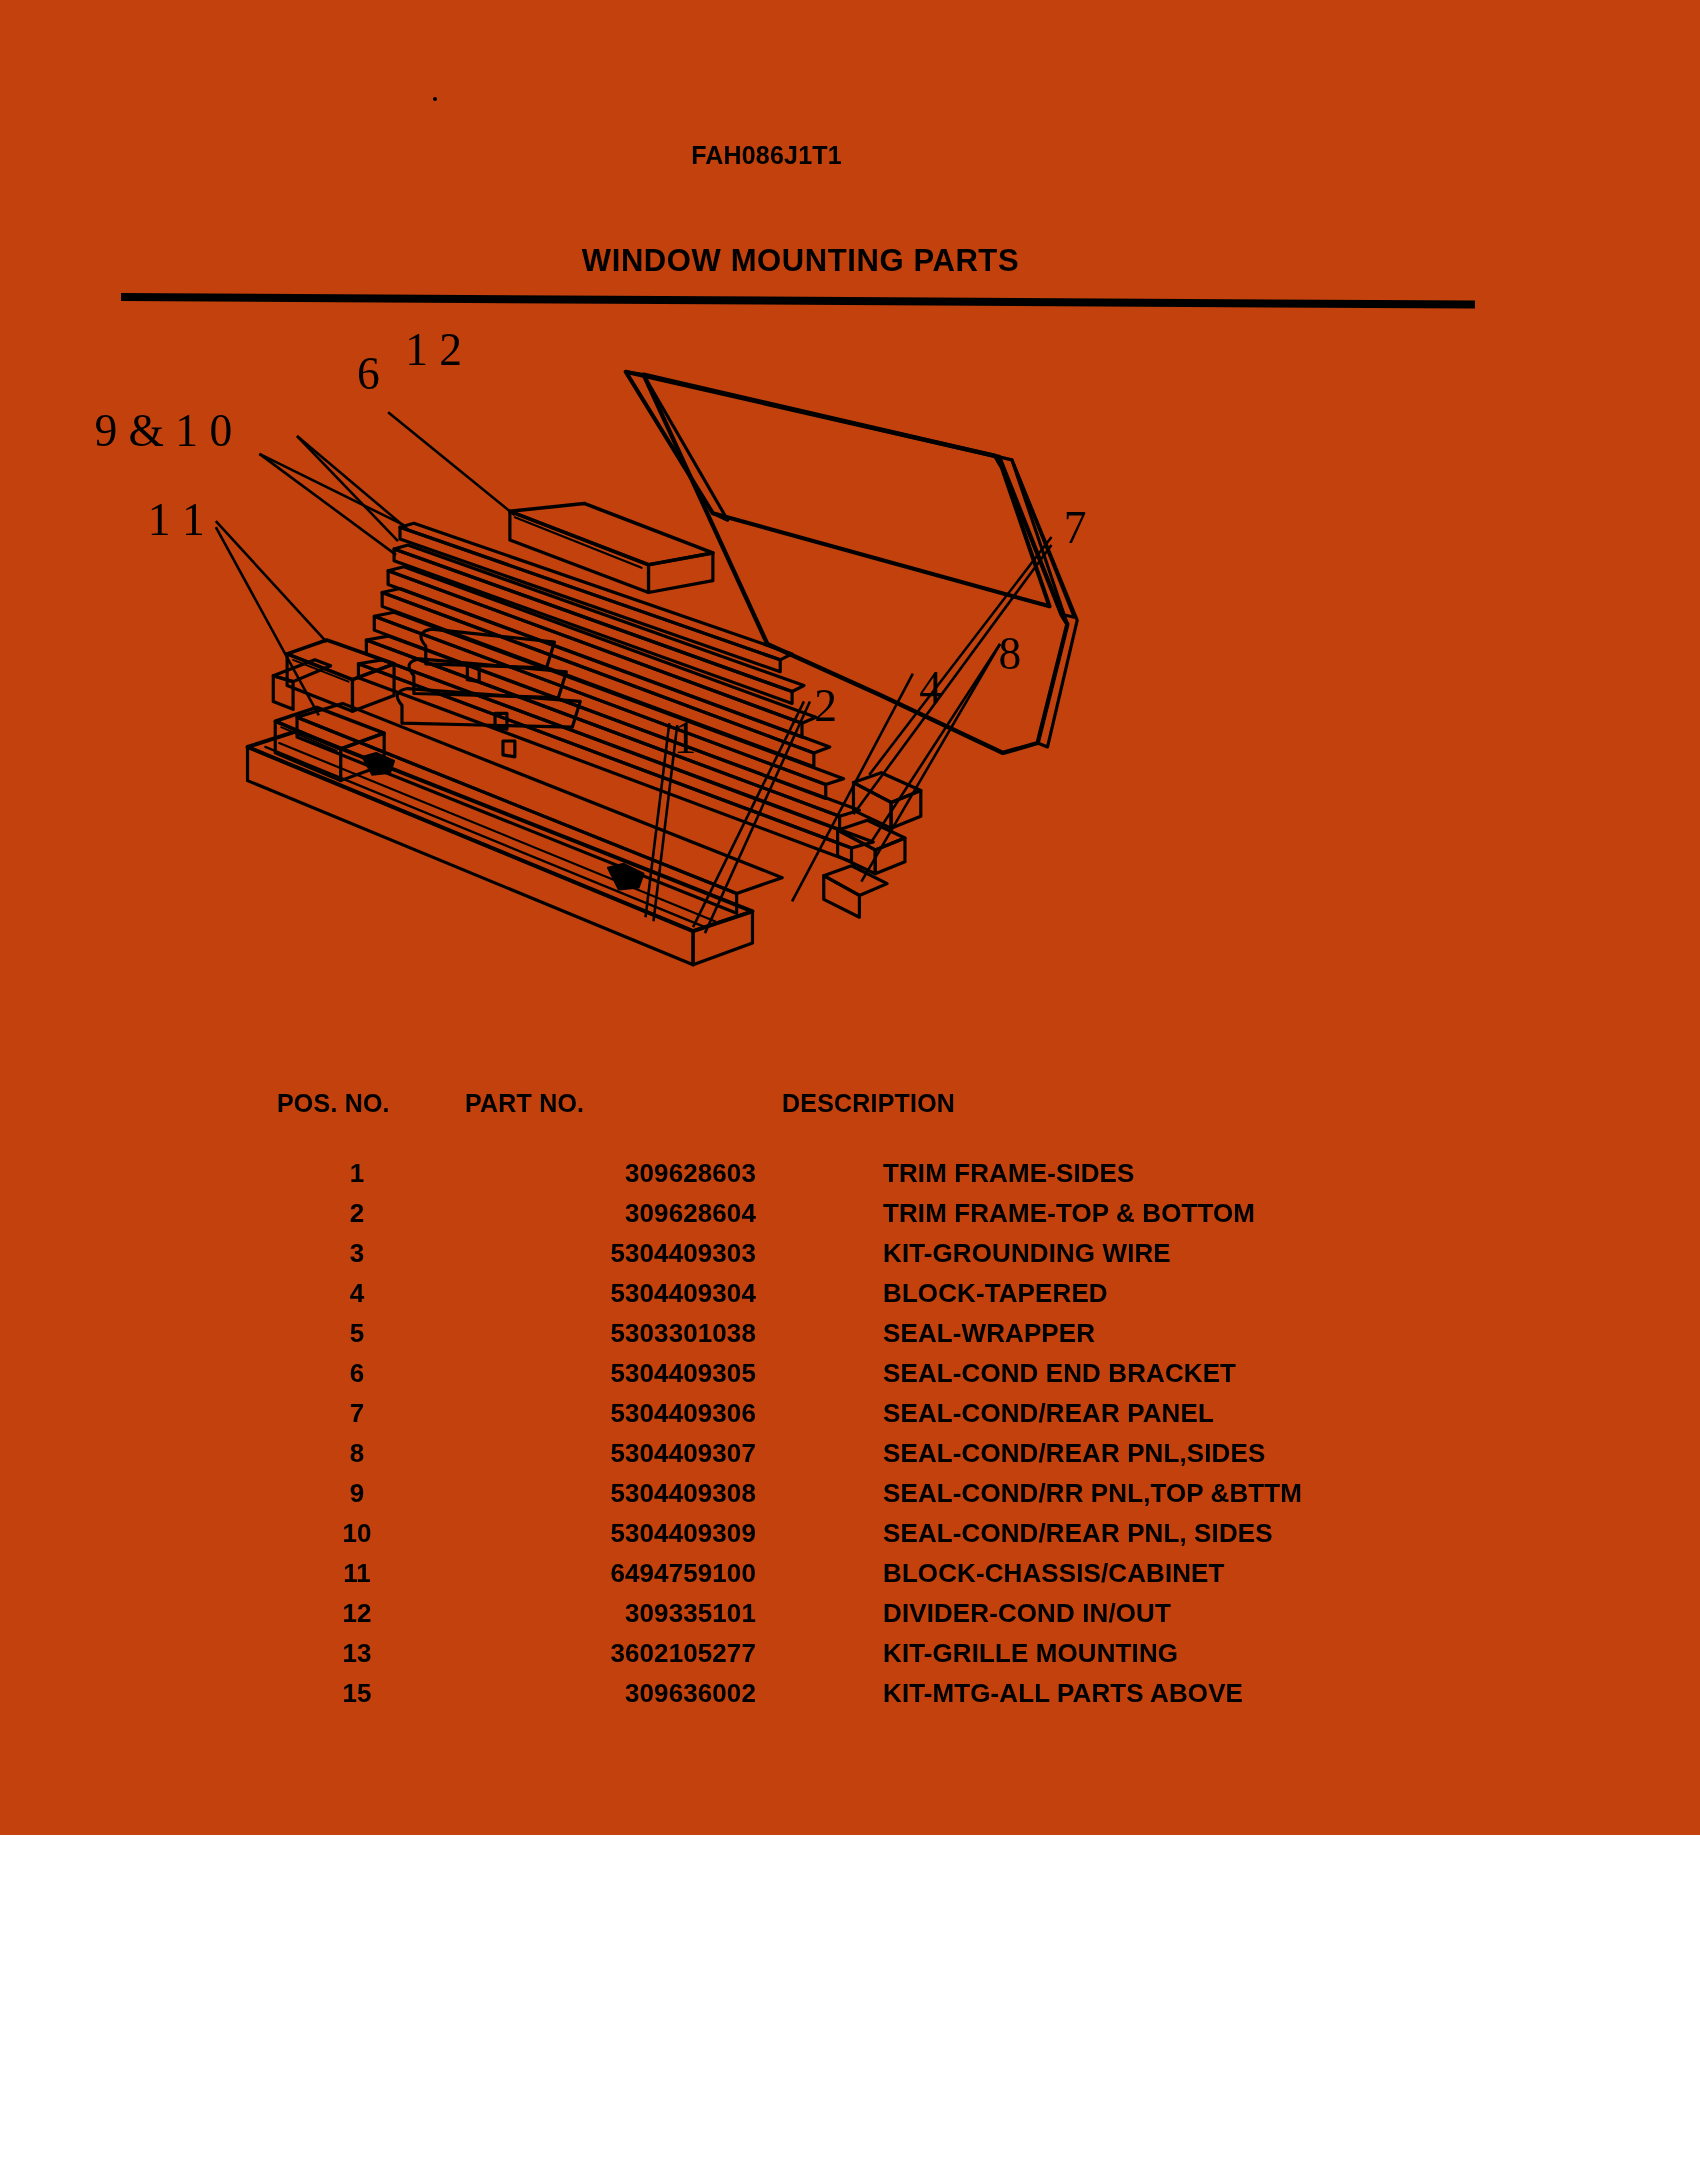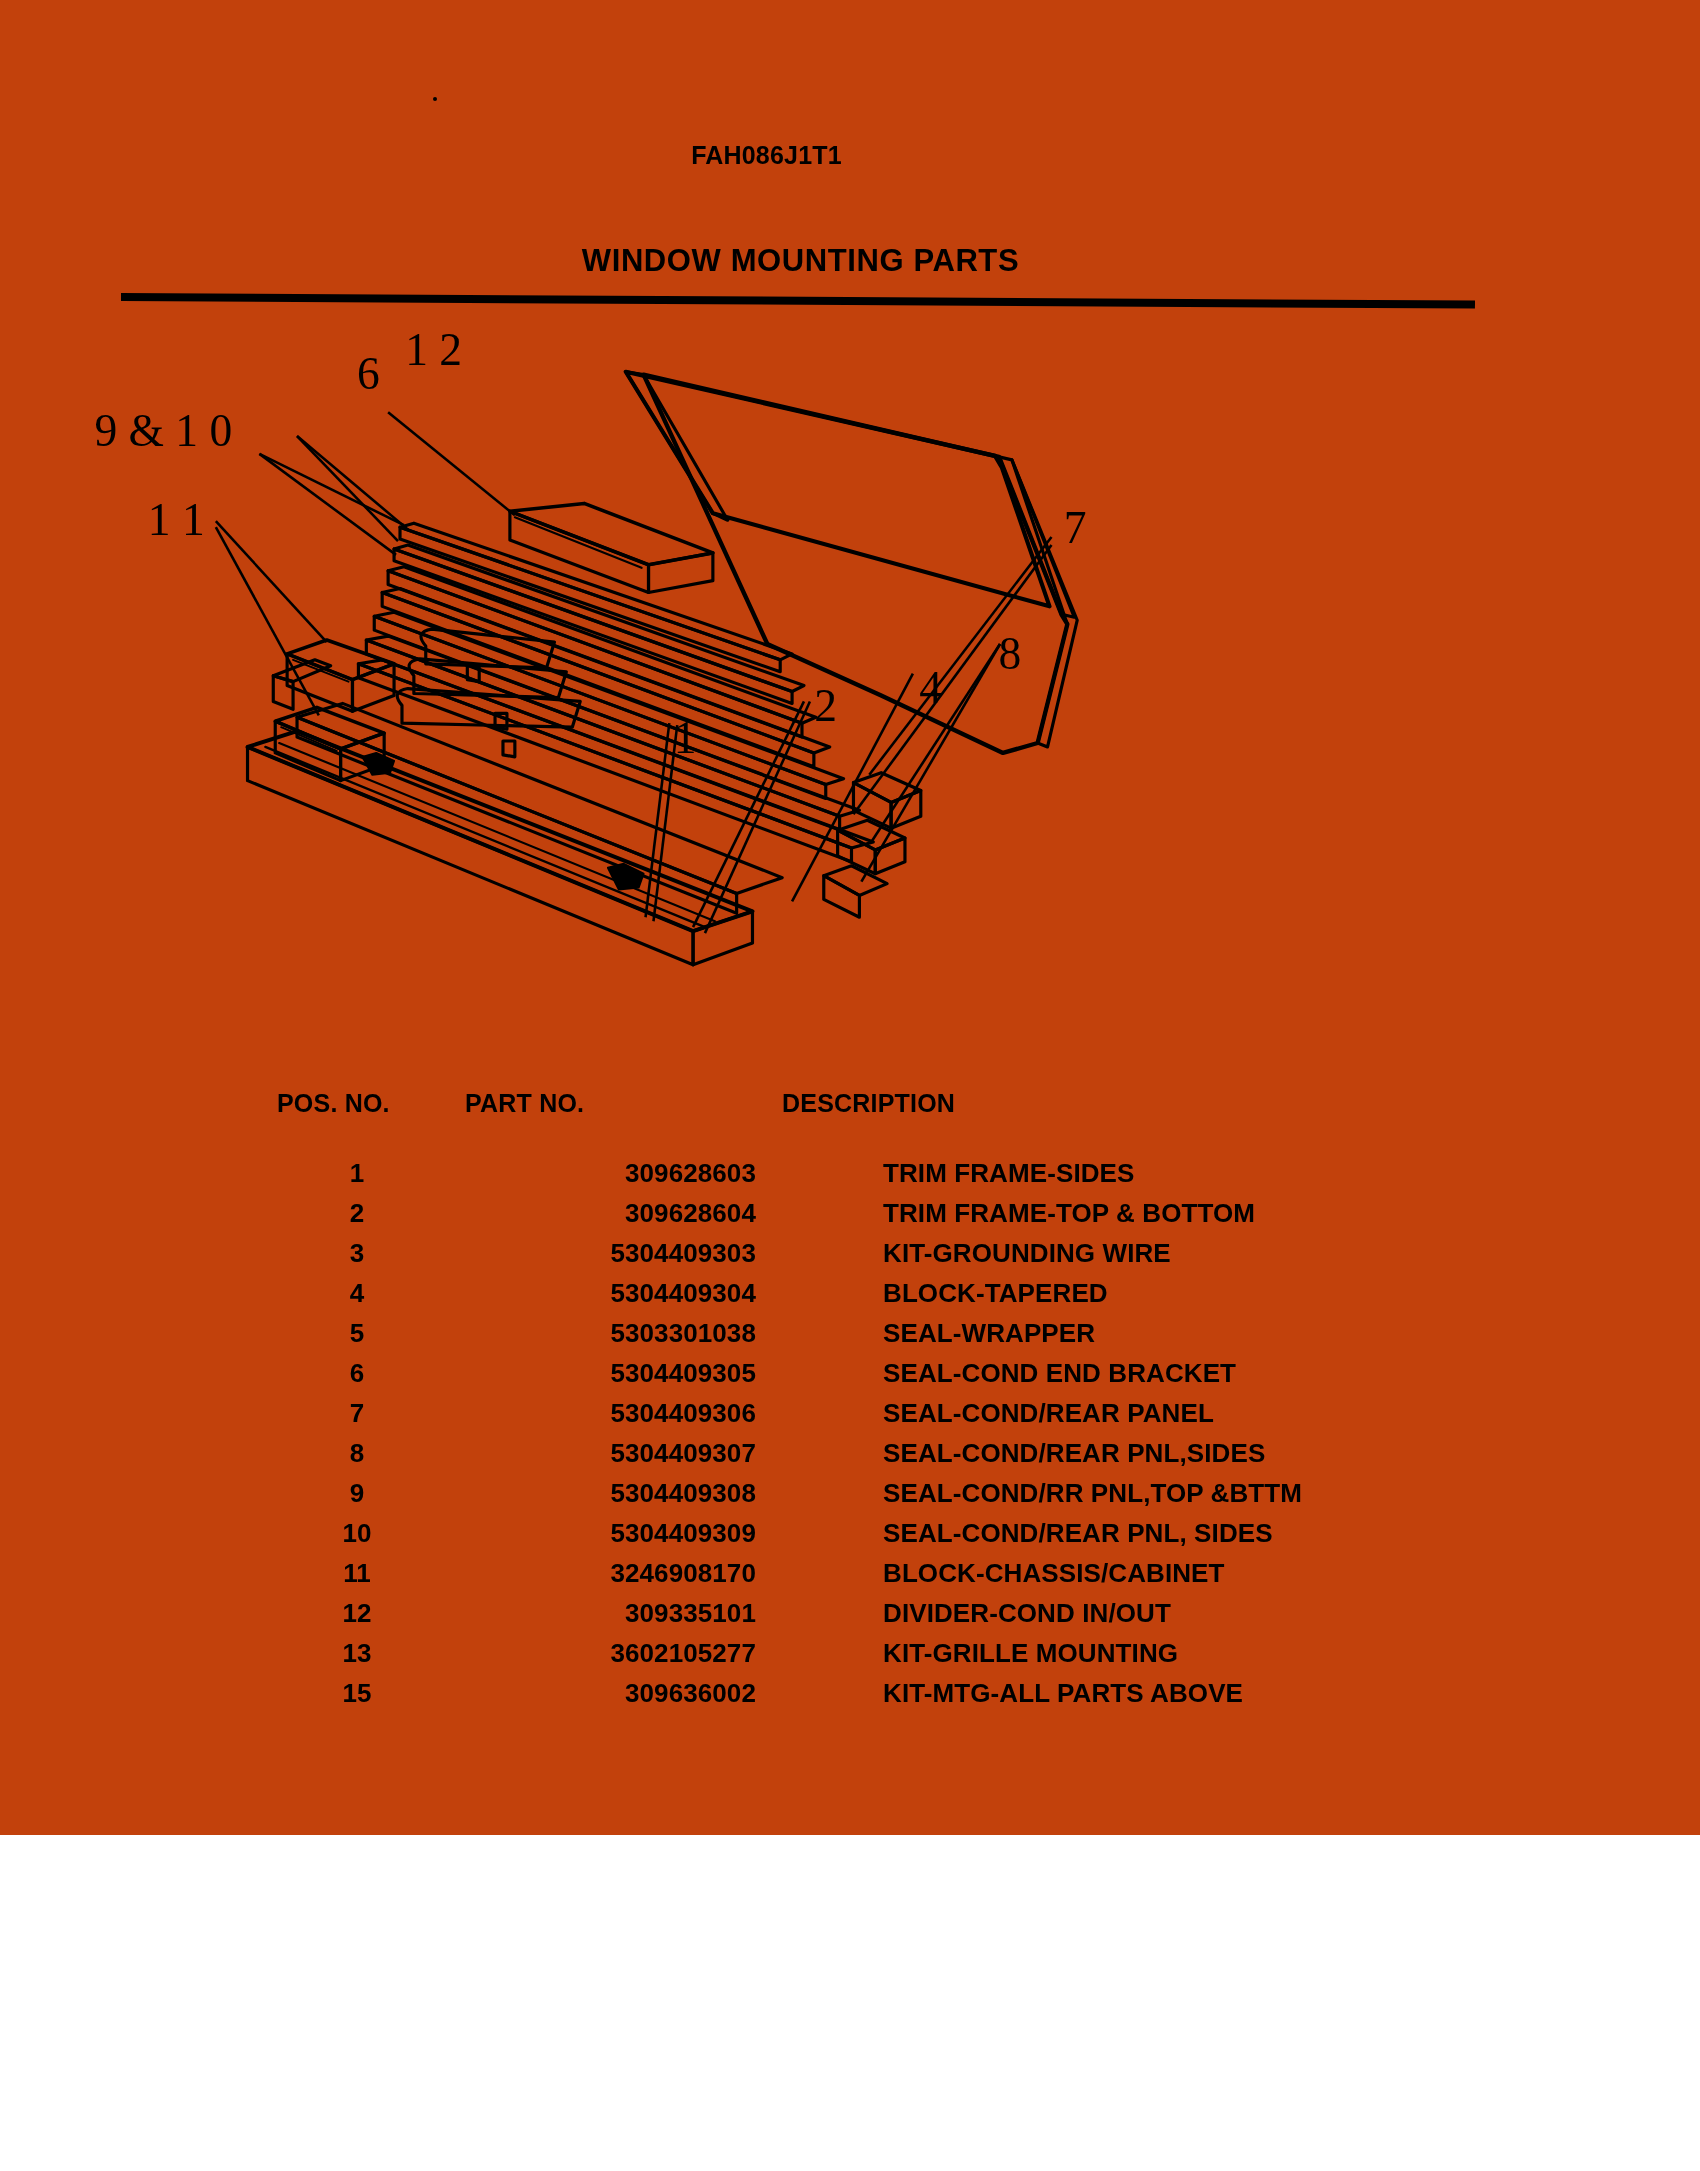--- a/index.html
+++ b/index.html
@@ -330,21 +330,21 @@
             <td class="c-part">5304409308</td>
             <td class="c-desc">SEAL-COND/RR PNL,TOP &amp;BTTM</td>
           </tr>
           <tr>
             <td class="c-pos">10</td>
             <td class="c-part">5304409309</td>
             <td class="c-desc">SEAL-COND/REAR PNL, SIDES</td>
           </tr>
           <tr>
             <td class="c-pos">11</td>
-            <td class="c-part">3246908170</td>
+            <td class="c-part">6494759100</td>
             <td class="c-desc">BLOCK-CHASSIS/CABINET</td>
           </tr>
           <tr>
             <td class="c-pos">12</td>
             <td class="c-part">309335101</td>
             <td class="c-desc">DIVIDER-COND IN/OUT</td>
           </tr>
           <tr>
             <td class="c-pos">13</td>
             <td class="c-part">3602105277</td>

